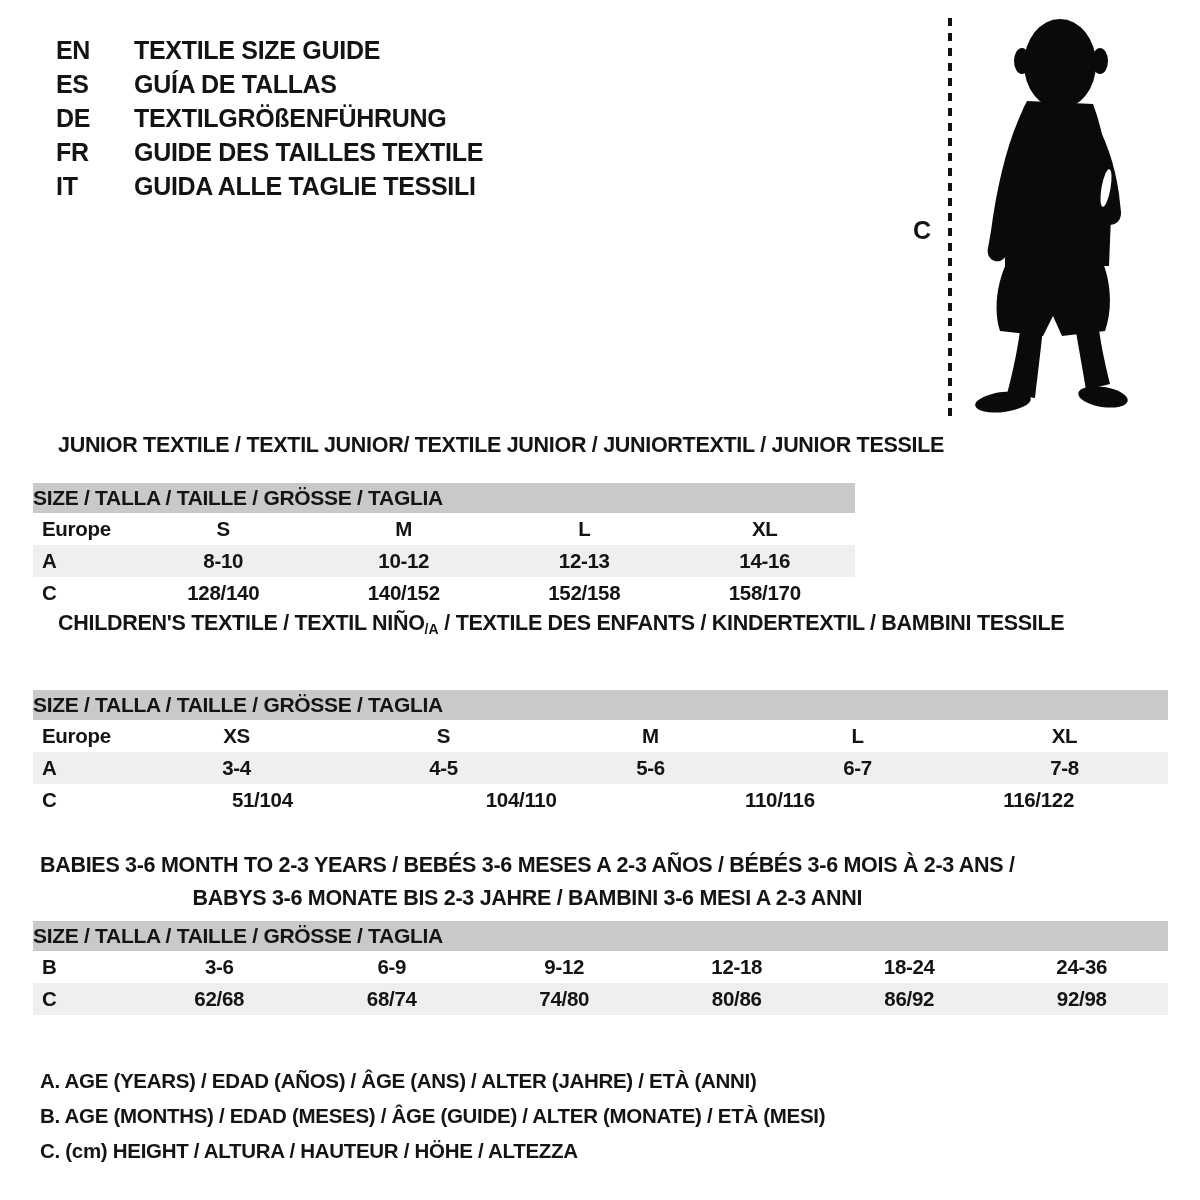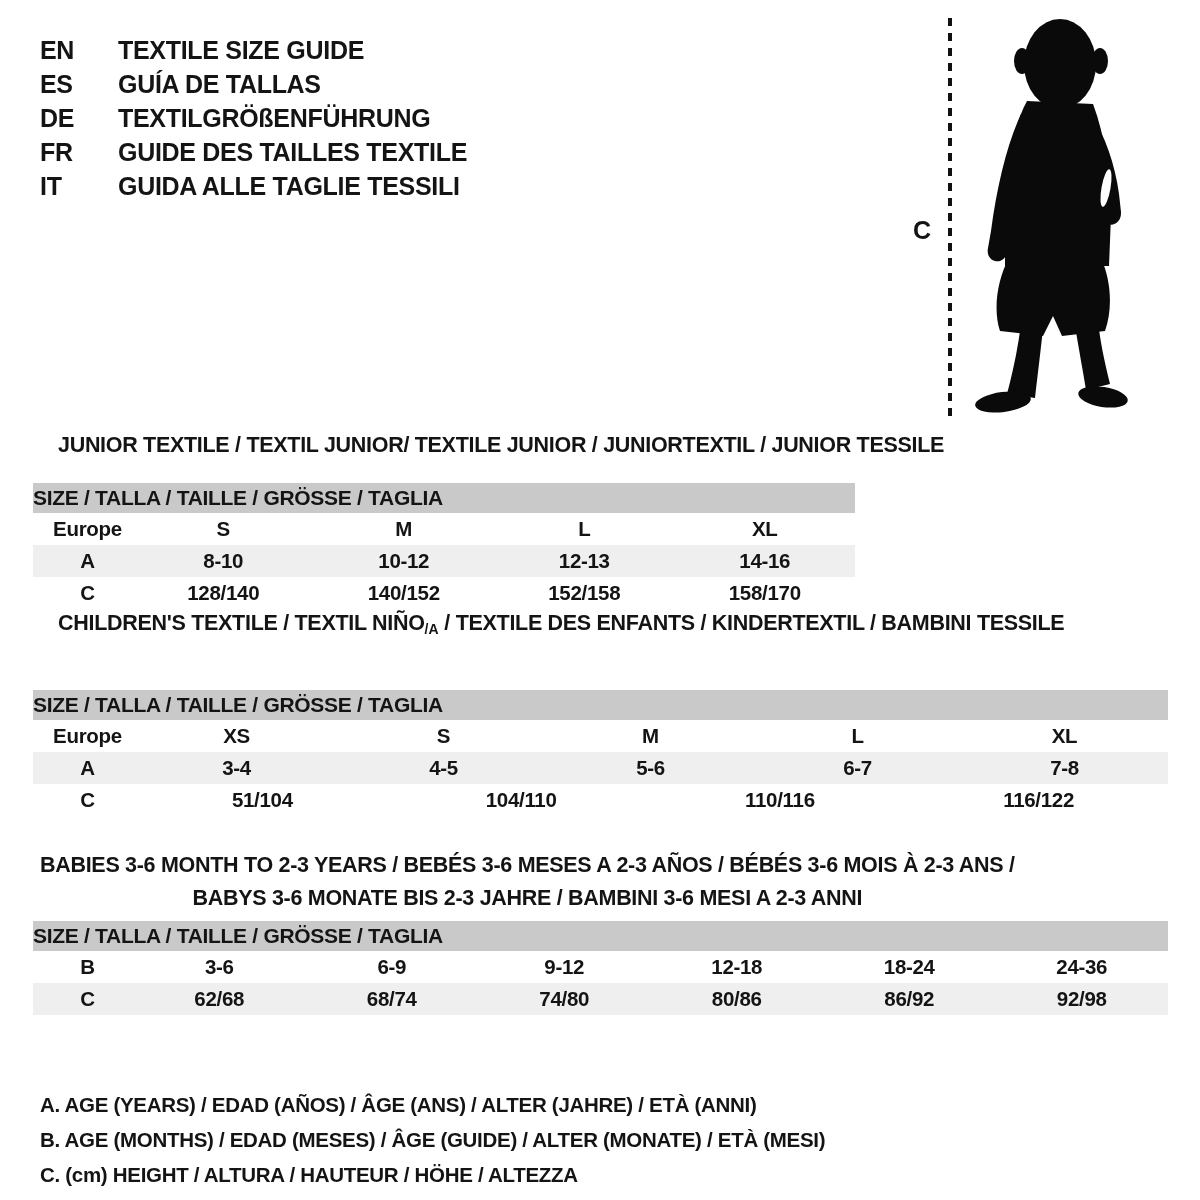--- a/index.html
+++ b/index.html
@@ -7,21 +7,21 @@
   body {
     position:relative;
     font-family:"Liberation Sans", sans-serif;
     font-weight:700;
     color:#141414;
     letter-spacing:-0.3px;
     overflow:hidden;
   }
 
   
-  .languages { position:absolute; left:40px; top:33px; }
+  .languages { position:absolute; left:56px; top:33px; }
   .lang-row { display:flex; height:34px; align-items:center; font-size:25px; white-space:nowrap; }
   .lang-code { width:78px; }
 
   
   .figure { position:absolute; left:905px; top:14px; width:270px; height:406px; }
   .dash-line {
     position:absolute; left:43px; top:4px; width:4px; height:398px;
     background:repeating-linear-gradient(to bottom, #111 0 8px, transparent 8px 15px);
   }
   .measure-label { position:absolute; left:8px; top:202px; font-size:25px; }
@@ -38,25 +38,25 @@
   .tbl { position:absolute; left:33px; }
   #junior-table { top:483px; width:822px; }
   #children-table { top:690px; width:1135px; }
   #babies-table { top:921px; width:1135px; }
   .size-bar {
     height:30px; line-height:30px; background:#c9c9c9;
     font-size:21px;
   }
   .trow { display:flex; height:32px; line-height:32px; font-size:20.5px; }
   .trow.shaded { background:#efefef; }
-  .tlabel { width:100px; padding-left:9px;text-align:center; }
+  .tlabel { width:100px; padding-left:9px; }
   .tcell { flex:1; text-align:center; }
 
   
-  .legend { position:absolute; left:40px; top:1063px; font-size:20.5px; line-height:35px; white-space:nowrap;margin-top:24px; }
+  .legend { position:absolute; left:40px; top:1063px; font-size:20.5px; line-height:35px; white-space:nowrap; }
 </style>
 </head>
 <body>
 
 <div class="languages">
   <div class="lang-row">
     <span class="lang-code">EN</span>
     <span class="lang-title">TEXTILE SIZE GUIDE</span>
   </div>
   <div class="lang-row">

